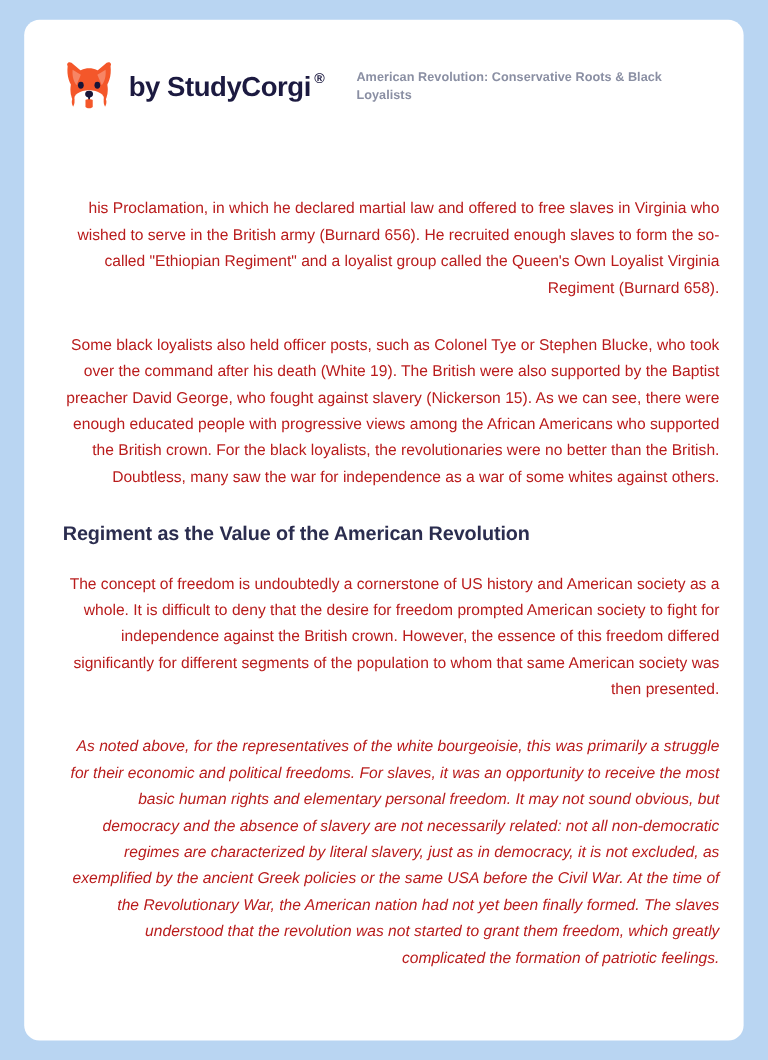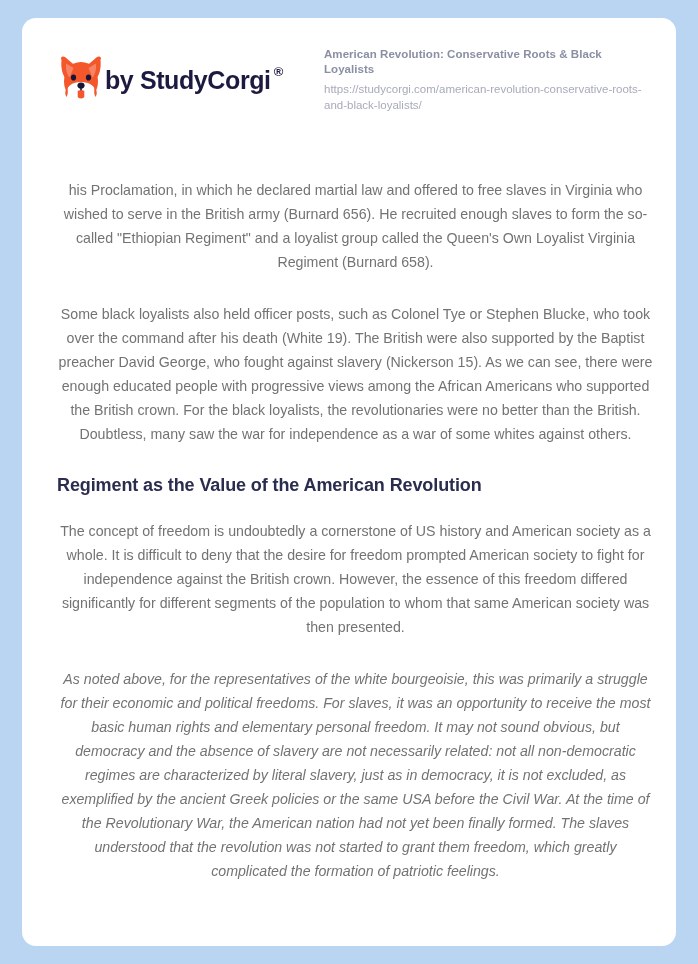--- a/index.html
+++ b/index.html
@@ -37,21 +37,21 @@
     height: 122px;
     display: flex;
     align-items: center;
     justify-content: space-between;
     padding: 0 22px 0 35px;
     box-sizing: border-box;
   }
   .brand {
     display: flex;
     align-items: center;
-    gap: 0;
+    gap: 12px;
     flex: 0 0 auto;
   }
   .brand-logo {
     width: 48px;
     height: 50px;
     flex: 0 0 auto;
     display: block;
   }
   .brand-wordmark {
     font-size: 25px;
@@ -95,22 +95,22 @@
   .doc-body {
     position: absolute;
     left: 35px;
     top: 160px;
     width: 597px;
   }
   .doc-body p {
     margin: 0 0 28px 0;
     font-size: 14.2px;
     line-height: 24px;
-    color: #737373;
-    text-align: center;
+    color: #b91c1c;
+    text-align: right;
   }
   .doc-body p:last-child {
     margin-bottom: 0;
     font-style: italic;
   }
   .section-heading {
     margin: 0 0 22px 0;
     font-size: 18px;
     font-weight: bold;
     color: #2b2d4f;
@@ -156,21 +156,20 @@
 
           <path d="M10.5 34 C8 35.5 7.5 40 9.5 43 C11 40.5 11 37 10.5 34 Z" fill="#f4572a"></path>
           <path d="M37.5 34 C40 35.5 40.5 40 38.5 43 C37 40.5 37 37 37.5 34 Z" fill="#f4572a"></path>
         </svg>
       </span>
       <span class="brand-wordmark"><span>by StudyCorgi</span><span class="brand-reg">®</span></span>
     </div>
 
     <div class="header-meta">
       <div class="header-title">American Revolution: Conservative Roots &amp; Black Loyalists</div>
-      <div class="header-url">https://studycorgi.com/american-revolution-conservative-roots-and-black-loyalists/</div>
     </div>
 
   </div>
 
   <div class="doc-body">
     <p>his Proclamation, in which he declared martial law and offered to free slaves in Virginia who wished to serve in the British army (Burnard 656). He recruited enough slaves to form the so-called "Ethiopian Regiment" and a loyalist group called the Queen's Own Loyalist Virginia Regiment (Burnard 658).</p>
     <p>Some black loyalists also held officer posts, such as Colonel Tye or Stephen Blucke, who took over the command after his death (White 19). The British were also supported by the Baptist preacher David George, who fought against slavery (Nickerson 15). As we can see, there were enough educated people with progressive views among the African Americans who supported the British crown. For the black loyalists, the revolutionaries were no better than the British. Doubtless, many saw the war for independence as a war of some whites against others.</p>
     <h2 class="section-heading spacer-top-heading">Regiment as the Value of the American Revolution</h2>
     <p>The concept of freedom is undoubtedly a cornerstone of US history and American society as a whole. It is difficult to deny that the desire for freedom prompted American society to fight for independence against the British crown. However, the essence of this freedom differed significantly for different segments of the population to whom that same American society was then presented.</p>
     <p>As noted above, for the representatives of the white bourgeoisie, this was primarily a struggle for their economic and political freedoms. For slaves, it was an opportunity to receive the most basic human rights and elementary personal freedom. It may not sound obvious, but democracy and the absence of slavery are not necessarily related: not all non-democratic regimes are characterized by literal slavery, just as in democracy, it is not excluded, as exemplified by the ancient Greek policies or the same USA before the Civil War. At the time of the Revolutionary War, the American nation had not yet been finally formed. The slaves understood that the revolution was not started to grant them freedom, which greatly complicated the formation of patriotic feelings.</p>

